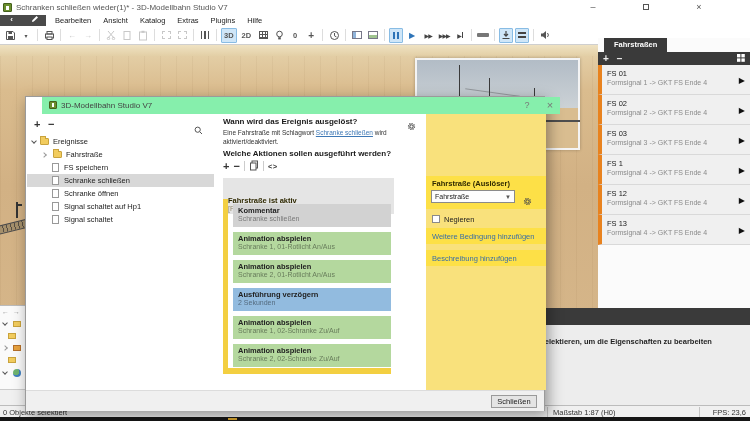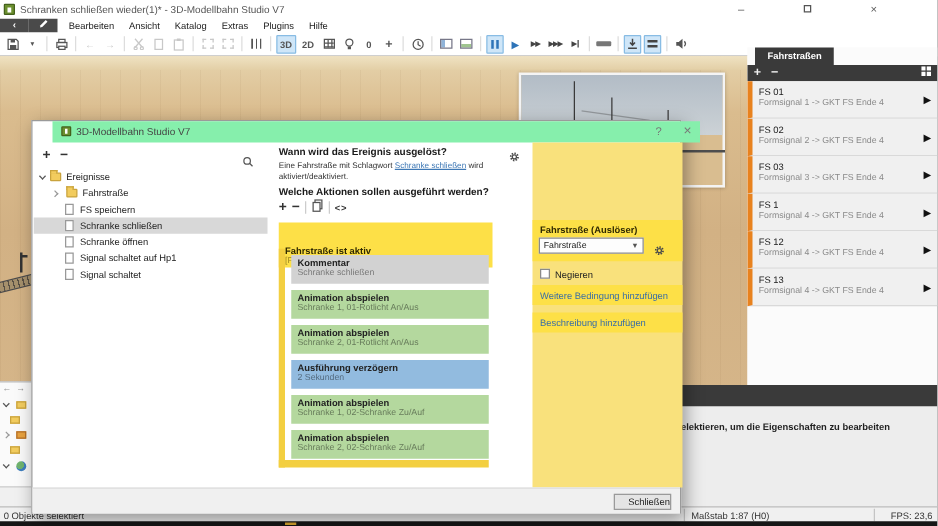--- a/index.html
+++ b/index.html
@@ -120,21 +120,21 @@
 
   
   .q{position:absolute;left:197px;font-size:8px;font-weight:bold;color:#1a1a1a;white-space:nowrap}
   .descr{position:absolute;left:197px;top:31px;width:196px;font-size:6.5px;line-height:9px;color:#333}
   .dlink{color:#3e78b5;text-decoration:underline}
   .gear1{position:absolute;left:381px;top:20px}
   .atool{position:absolute;left:197px;top:63px;height:12px;display:flex;align-items:center;gap:4px}
   .atool .pm{font-size:11px;font-weight:bold;color:#333;line-height:10px}
   .vsep{width:1px;height:10px;background:#ccc}
   .codeop{font-size:7.5px;font-weight:bold;color:#333;letter-spacing:0.5px}
-  .trigger{position:absolute;left:197px;top:81px;width:171px;height:21px;background:#fde047;padding:18px 5px}
+  .trigger{position:absolute;left:197px;top:81px;width:171px;height:21px;background:#e5e5e5;padding:18px 5px}
   .trigger .t1{font-size:7.5px;font-weight:bold;color:#2e2800}
   .trigger .t2{font-size:7px;color:rgba(75,55,0,.55)}
   .gstrip{position:absolute;left:197px;top:102px;width:5px;height:175px;background:#f3cf41}
   .gbottom{position:absolute;left:197px;top:271px;width:168px;height:6px;background:#f3cf41}
   .ablock{position:absolute;left:207px;width:158px;height:23px;padding:2px 5px}
   .ablock .t1{font-size:7.5px;font-weight:bold;color:#222}
   .ablock .t2{font-size:7px;color:rgba(0,0,0,.45)}
   .k-comment{background:#d2d2d2}
   .k-green{background:#b4d89e}
   .k-blue{background:#92bbdf}
@@ -148,21 +148,21 @@
   .ddcaret{position:absolute;right:3px;top:0;line-height:12px;font-size:6px;color:#555}
   .gear2{position:absolute;left:97px;top:16px}
   .negrow{position:absolute;left:6px;top:100px;height:10px;display:flex;align-items:center;gap:4px}
   .cbox{width:8px;height:8px;background:#fff;border:1px solid #8a8a8a;flex:none}
   .neglab{font-size:7.5px;color:#222}
   .sblink{font-size:7.5px;color:#3a6ea5;padding:4px 0 0 6px}
 
   
   .dfoot{position:absolute;left:0;top:293px;width:100%;height:21px;background:#f0f0f0;border-top:1px solid #dcdcdc}
   .closebtn{position:absolute;right:7px;top:4px;width:46px;height:13px;background:#e4e4e4;border:1px solid #9a9a9a;
-            font-size:7.5px;color:#222;text-align:right;line-height:12px}
+            font-size:7.5px;color:#222;text-align:center;line-height:12px}
   .globe{width:8px;height:8px;border-radius:50%;background:radial-gradient(circle at 35% 35%,#6fb36f 0 45%,#3f7fbf 46%)}
   .minifold{width:8px;height:6px;background:#f2cc5e;border:1px solid #c9a33d}
   .minifold.orange{background:#e8a23e;border-color:#b5702a}
 </style>
 </head>
 <body>
 
 <div class="app">
 
   <div class="titlebar">

